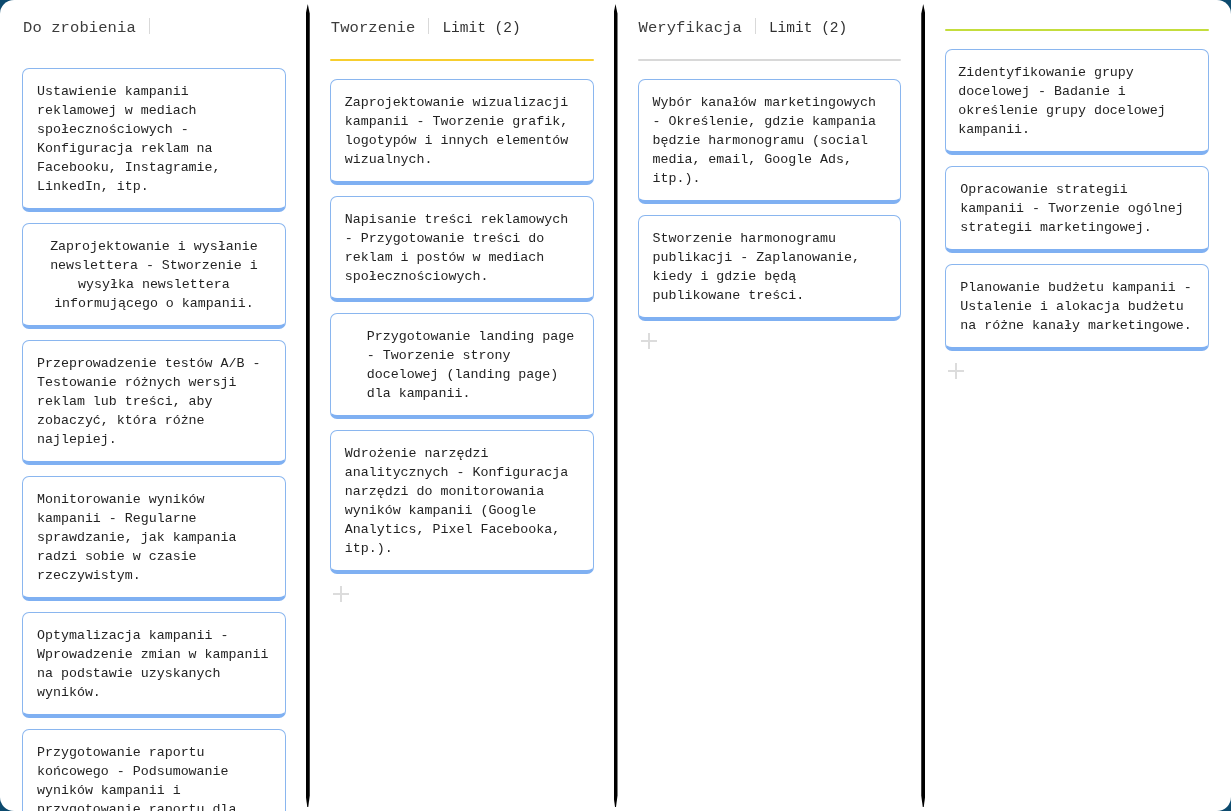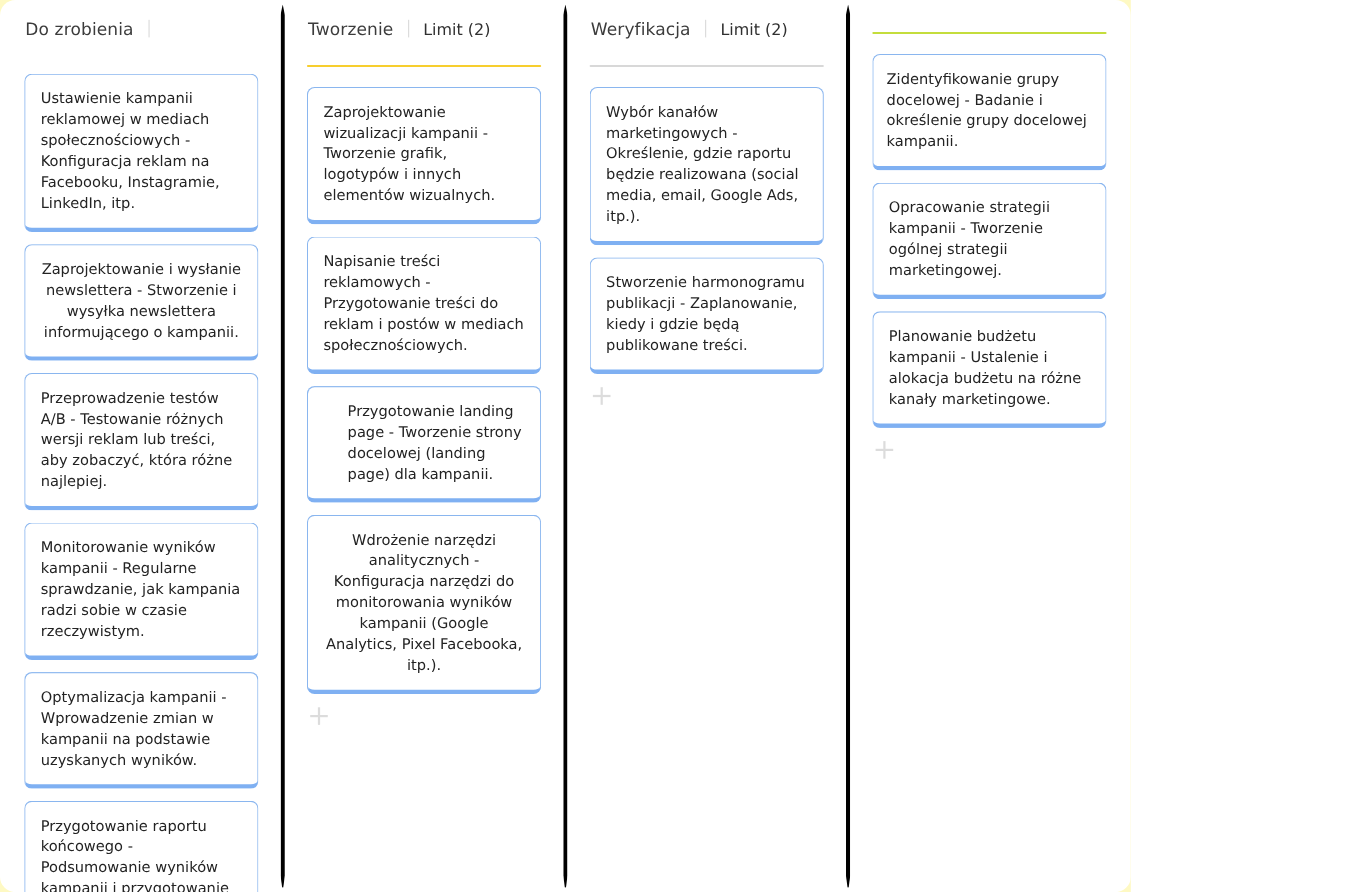--- a/index.html
+++ b/index.html
@@ -10,24 +10,25 @@
     width: 1231px;
     height: 811px;
     background: #ffffff;
     font-family: "DejaVu Sans", "Liberation Sans", sans-serif;
     overflow: hidden;
   }
 
   
   #page-frame {
     position: relative;
-    width: 1028px;
+    width: 1231px;
     height: 811px;
-    background: #fef9c3;
+    background: #0c4a6e;
     overflow: hidden;
+    font-family: Liberation Mono, monospace;
   }
   #page-surface {
     position: absolute;
     inset: 0;
     background: #ffffff;
     border-radius: 14px;
   }
 
   #board {
     position: absolute;
@@ -189,37 +190,37 @@
           <div class="card-list">
             <div class="card" style="border-color: rgb(138, 182, 239) rgb(138, 182, 239) rgb(127, 176, 242);">
               <span class="card-text">Zaprojektowanie wizualizacji kampanii - Tworzenie grafik, logotypów i innych elementów wizualnych.</span>
             </div>
             <div class="card" style="border-color: rgb(138, 182, 239) rgb(138, 182, 239) rgb(127, 176, 242);">
               <span class="card-text">Napisanie treści reklamowych - Przygotowanie treści do reklam i postów w mediach społecznościowych.</span>
             </div>
             <div class="card" style="border-color: rgb(138, 182, 239) rgb(138, 182, 239) rgb(127, 176, 242); padding-left: 36px;">
               <span class="card-text">Przygotowanie landing page - Tworzenie strony docelowej (landing page) dla kampanii.</span>
             </div>
-            <div class="card" style="border-color: rgb(138, 182, 239) rgb(138, 182, 239) rgb(127, 176, 242); text-align: center;">
+            <div class="card" style="border-color: rgb(138, 182, 239) rgb(138, 182, 239) rgb(127, 176, 242);">
               <span class="card-text">Wdrożenie narzędzi analitycznych - Konfiguracja narzędzi do monitorowania wyników kampanii (Google Analytics, Pixel Facebooka, itp.).</span>
             </div>
           </div>
           <div class="add-card" title="+"></div>
           <div class="col-divider" style="background: rgb(0, 0, 0);"></div>
         </div>
         <div class="column">
           <div class="col-header">
             <span class="col-title">Weryfikacja</span>
             <span class="col-sep"></span>
             <span class="col-limit">Limit (2)</span>
           </div>
           <div class="col-rule" style="background: rgb(216, 216, 216);"></div>
           <div class="card-list">
             <div class="card" style="border-color: rgb(138, 182, 239) rgb(138, 182, 239) rgb(127, 176, 242);">
-              <span class="card-text">Wybór kanałów marketingowych - Określenie, gdzie raportu będzie realizowana (social media, email, Google Ads, itp.).</span>
+              <span class="card-text">Wybór kanałów marketingowych - Określenie, gdzie kampania będzie harmonogramu (social media, email, Google Ads, itp.).</span>
             </div>
             <div class="card" style="border-color: rgb(138, 182, 239) rgb(138, 182, 239) rgb(127, 176, 242);">
               <span class="card-text">Stworzenie harmonogramu publikacji - Zaplanowanie, kiedy i gdzie będą publikowane treści.</span>
             </div>
           </div>
           <div class="add-card" title="+"></div>
           <div class="col-divider" style="background: rgb(0, 0, 0);"></div>
         </div>
         <div class="column">
           <div class="col-rule" style="background: rgb(196, 221, 60);"></div>

